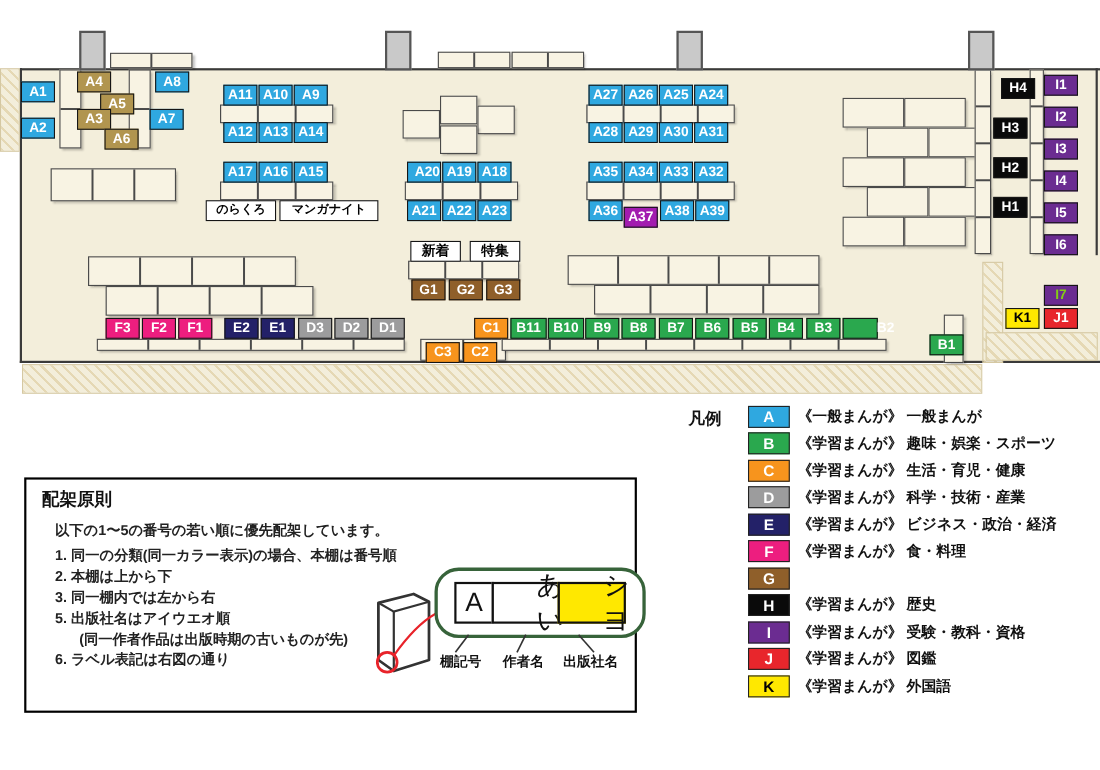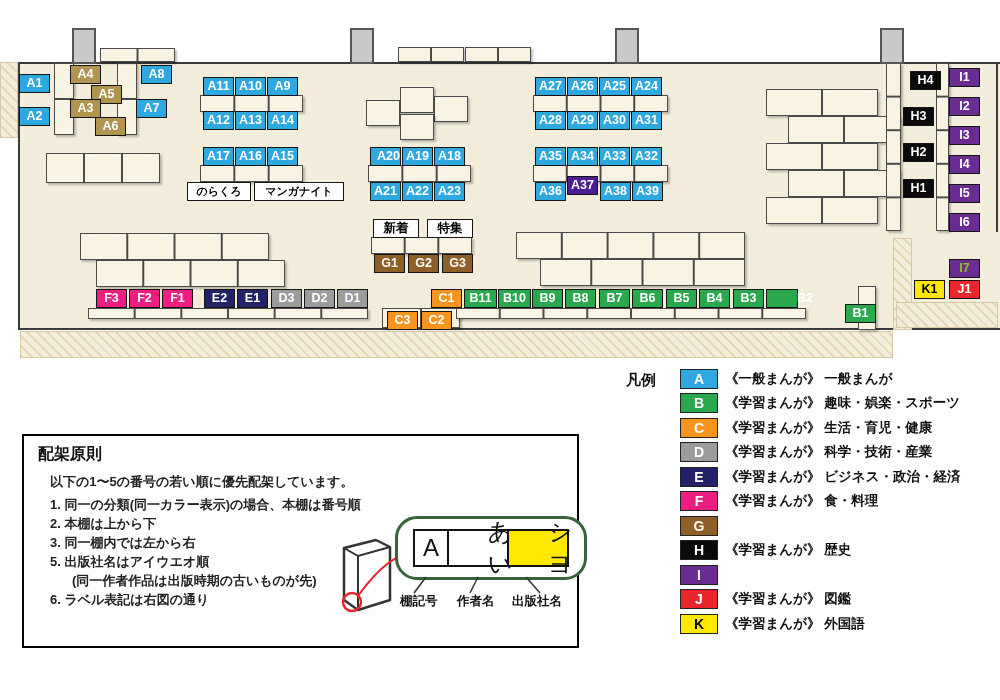--- a/index.html
+++ b/index.html
@@ -127,21 +127,21 @@
       <div class="mlabel" style="left: 631px; top: 77px; background: rgb(47, 168, 224); color: rgb(255, 255, 255);">A24</div>
       <div class="mlabel" style="left: 535px; top: 111px; background: rgb(47, 168, 224); color: rgb(255, 255, 255);">A28</div>
       <div class="mlabel" style="left: 567px; top: 111px; background: rgb(47, 168, 224); color: rgb(255, 255, 255);">A29</div>
       <div class="mlabel" style="left: 599px; top: 111px; background: rgb(47, 168, 224); color: rgb(255, 255, 255);">A30</div>
       <div class="mlabel" style="left: 631px; top: 111px; background: rgb(47, 168, 224); color: rgb(255, 255, 255);">A31</div>
       <div class="mlabel" style="left: 535px; top: 147px; background: rgb(47, 168, 224); color: rgb(255, 255, 255);">A35</div>
       <div class="mlabel" style="left: 567px; top: 147px; background: rgb(47, 168, 224); color: rgb(255, 255, 255); text-align: center;">A34</div>
       <div class="mlabel" style="left: 599px; top: 147px; background: rgb(47, 168, 224); color: rgb(255, 255, 255);">A33</div>
       <div class="mlabel" style="left: 631px; top: 147px; background: rgb(47, 168, 224); color: rgb(255, 255, 255);">A32</div>
       <div class="mlabel" style="left: 535px; top: 182px; background: rgb(47, 168, 224); color: rgb(255, 255, 255);">A36</div>
-      <div class="mlabel" style="left: 567px; top: 176px; background: #4c1d95; color: rgb(255, 255, 255);">A37</div>
+      <div class="mlabel" style="left: 567px; top: 188px; background: #a21caf; color: rgb(255, 255, 255);">A37</div>
       <div class="mlabel" style="left: 600px; top: 182px; background: rgb(47, 168, 224); color: rgb(255, 255, 255);">A38</div>
       <div class="mlabel" style="left: 632px; top: 182px; background: rgb(47, 168, 224); color: rgb(255, 255, 255);">A39</div>
       <div class="mlabel" style="left: 373px; top: 219px; background: rgb(255, 255, 255); color: rgb(0, 0, 0); width: 46px;">新着</div>
       <div class="mlabel" style="left: 427px; top: 219px; background: rgb(255, 255, 255); color: rgb(0, 0, 0); width: 46px;">特集</div>
       <div class="mlabel" style="left: 374px; top: 254px; background: rgb(143, 95, 42); color: rgb(255, 255, 255);">G1</div>
       <div class="mlabel" style="left: 408px; top: 254px; background: rgb(143, 95, 42); color: rgb(255, 255, 255);">G2</div>
       <div class="mlabel" style="left: 442px; top: 254px; background: rgb(143, 95, 42); color: rgb(255, 255, 255);">G3</div>
       <div class="mlabel" style="left: 96px; top: 289px; background: rgb(237, 30, 127); color: rgb(255, 255, 255);">F3</div>
       <div class="mlabel" style="left: 129px; top: 289px; background: rgb(237, 30, 127); color: rgb(255, 255, 255);">F2</div>
       <div class="mlabel" style="left: 162px; top: 289px; background: rgb(237, 30, 127); color: rgb(255, 255, 255);">F1</div>
@@ -208,20 +208,21 @@
         </div>
         <div class="legend-row">
           <div class="legend-swatch" style="background: rgb(143, 95, 42); color: rgb(255, 255, 255);">G</div>
         </div>
         <div class="legend-row">
           <div class="legend-swatch" style="background: rgb(10, 10, 10); color: rgb(255, 255, 255);">H</div>
           <div class="legend-text">《学習まんが》 歴史</div>
         </div>
         <div class="legend-row">
           <div class="legend-swatch" style="background: rgb(107, 44, 145); color: rgb(255, 255, 255);">I</div>
+          <div class="legend-text">《学習まんが》 受験・教科・資格</div>
         </div>
         <div class="legend-row">
           <div class="legend-swatch" style="background: rgb(232, 38, 44); color: rgb(255, 255, 255);">J</div>
           <div class="legend-text">《学習まんが》 図鑑</div>
         </div>
         <div class="legend-row">
           <div class="legend-swatch" style="background: rgb(255, 232, 0); color: rgb(0, 0, 0);">K</div>
           <div class="legend-text">《学習まんが》 外国語</div>
         </div>
       </div>

